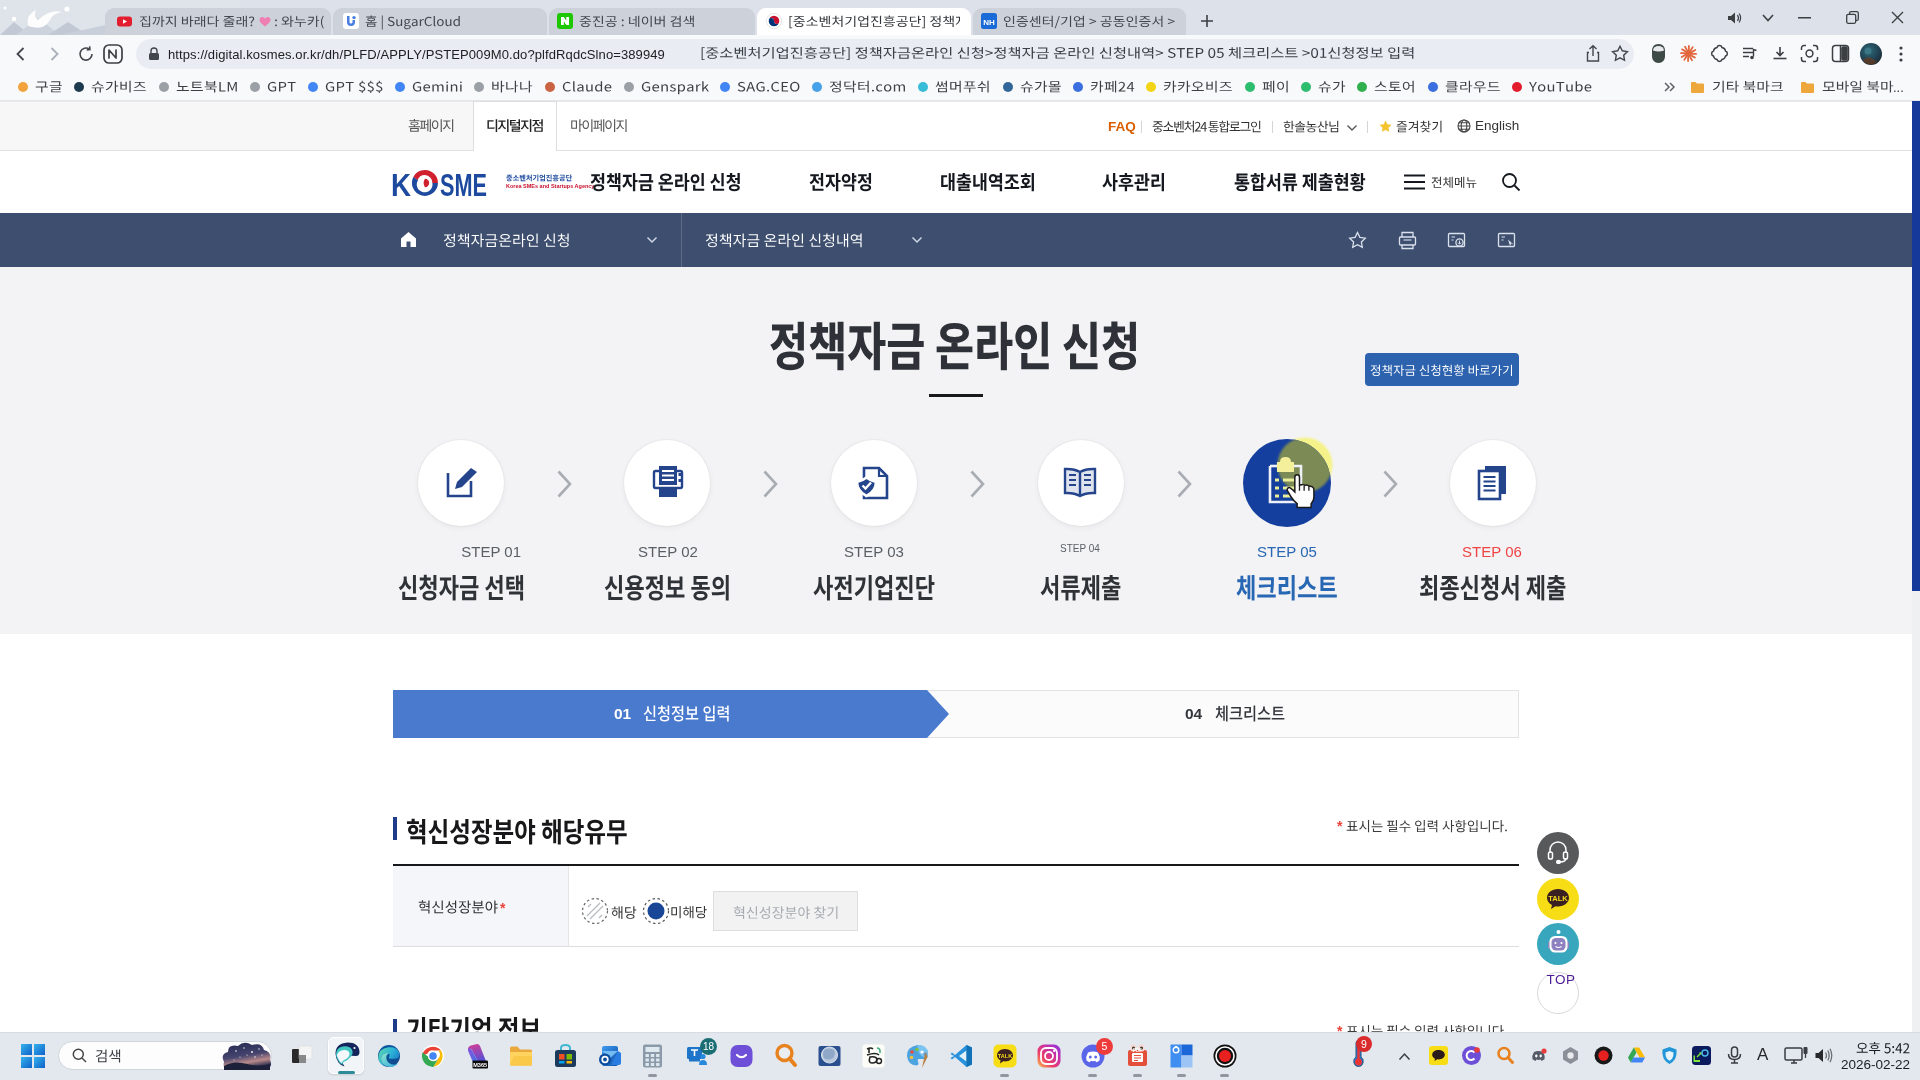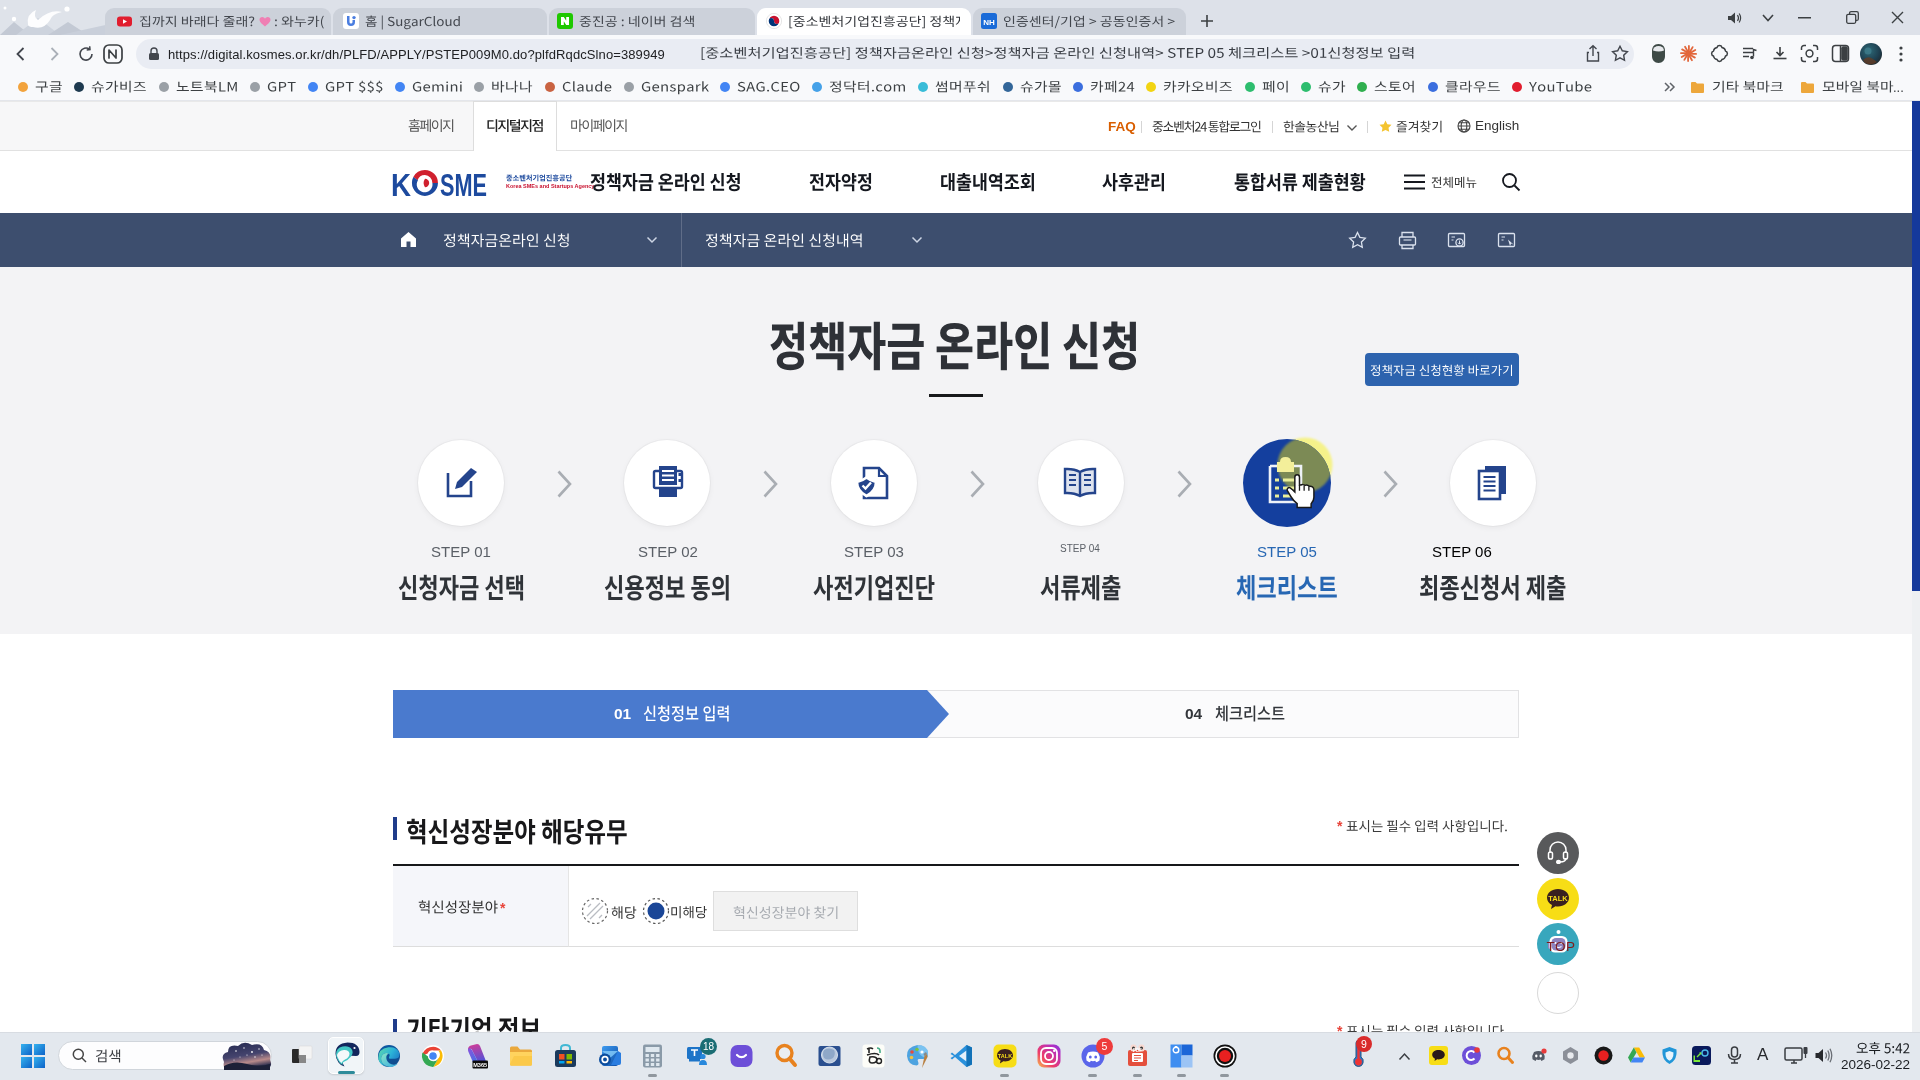--- a/index.html
+++ b/index.html
@@ -1065,21 +1065,21 @@
           <path d="M11.5 14 H23.5 M11.5 18.5 H23.5 M11.5 23 H23.5 M11.5 27.5 H23.5" stroke="#24448c" stroke-width="2"></path>
         </g>
       </g>
     </defs>
   </svg>
 <div class="abs" style="left:418px;top:440px;width:86px;height:86px;border-radius:50%;background:#fff;box-shadow:0 0 0 1px rgba(0,0,0,0.03),0 2px 6px rgba(0,0,0,0.05)"></div>
 <svg class="abs" style="left:441px;top:463px" width="40" height="40" viewBox="0 0 40 40">
     <use href="#sic1"></use>
   </svg>
 <div class="abs" style="left:461px;top:543px;width:0">
-    <div style="position:absolute;left:-60px;width:120px;text-align:center;font-size:15px;color:#5a5f66;letter-spacing:0px">STEP 01</div>
+    <div style="position:absolute;left:-60px;width:120px;text-align:right;font-size:15px;color:#5a5f66;letter-spacing:0px">STEP 01</div>
   </div>
 <svg style="position:absolute;left:397.5px;top:565.0px;overflow:visible" width="127" height="41">
     <g fill="#2f3338" transform="translate(0,33.0) scale(0.02211,-0.0275)">
       <use href="#g700_c2e0" x="0"></use>
       <use href="#g700_ccad" x="920"></use>
       <use href="#g700_c790" x="1840"></use>
       <use href="#g700_ae08" x="2760"></use>
       <use href="#g700_c120" x="3907"></use>
       <use href="#g700_d0dd" x="4827"></use>
     </g>
@@ -1166,21 +1166,21 @@
       <use href="#g700_b9ac" x="1840"></use>
       <use href="#g700_c2a4" x="2760"></use>
       <use href="#g700_d2b8" x="3680"></use>
     </g>
   </svg>
 <div class="abs" style="left:1450px;top:440px;width:86px;height:86px;border-radius:50%;background:#fff;box-shadow:0 0 0 1px rgba(0,0,0,0.03),0 2px 6px rgba(0,0,0,0.05)"></div>
 <svg class="abs" style="left:1472px;top:463px" width="40" height="40" viewBox="0 0 40 40">
     <use href="#sic6"></use>
   </svg>
 <div class="abs" style="left:1492px;top:543px;width:0">
-    <div style="position:absolute;left:-60px;width:120px;font-size:15px;color:#000000;letter-spacing:0px">STEP 06</div>
+    <div style="position:absolute;left:-60px;width:120px;text-align:center;font-size:15px;color:#ef4444;letter-spacing:0px">STEP 06</div>
   </div>
 <svg style="position:absolute;left:1418.8px;top:565.0px;overflow:visible" width="147" height="41">
     <g fill="#2f3338" transform="translate(0,33.0) scale(0.02211,-0.0275)">
       <use href="#g700_cd5c" x="0"></use>
       <use href="#g700_c885" x="920"></use>
       <use href="#g700_c2e0" x="1840"></use>
       <use href="#g700_ccad" x="2760"></use>
       <use href="#g700_c11c" x="3680"></use>
       <use href="#g700_c81c" x="4827"></use>
       <use href="#g700_cd9c" x="5747"></use>
@@ -1357,21 +1357,21 @@
 <circle cx="13.5" cy="3" r="2" fill="#fff"></circle>
 <rect x="3" y="12" width="3.5" height="8" rx="1.7" fill="#8f84c0"></rect>
     <rect x="20.5" y="12" width="3.5" height="8" rx="1.7" fill="#8f84c0"></rect>
 <rect x="4.5" y="7" width="18" height="16.5" rx="5.5" fill="#fff"></rect>
 <rect x="6.5" y="9" width="14" height="12.5" rx="4.5" fill="#8d82bf"></rect>
 <circle cx="10.5" cy="14" r="1.1" fill="#fff"></circle>
     <circle cx="16.5" cy="14" r="1.1" fill="#fff"></circle>
 <path d="M10.5 17.5 Q13.5 19.5 16.5 17.5" stroke="#fff" stroke-width="1.2" fill="none"></path>
   </svg>
 <div class="abs" style="left:1537px;top:972px;width:42px;height:42px;border-radius:50%;background:#fff;border:1px solid #d9d9d9"></div>
-<div class="abs" style="left:1537px;top:939px;width:48px;text-align:center;font-size:13.5px;color:#7f1d1d;letter-spacing:0.5px">TOP</div>
+<div class="abs" style="left:1537px;top:972px;width:48px;text-align:center;font-size:13.5px;color:#4c1d95;letter-spacing:0.5px">TOP</div>
 <div class="abs" style="left:1912px;top:101px;width:8px;height:931px;background:#eef0f2"></div>
 <div class="abs" style="left:1912px;top:101px;width:8px;height:490px;background:#15399b"></div>
 <div class="abs" style="left:0;top:1032px;width:1920px;height:48px;background:#e3e8ee;border-top:1px solid #d8dce2"></div>
 <svg class="abs" style="left:21px;top:1044px" width="24" height="24" viewBox="0 0 24 24">
     <defs>
       <linearGradient id="wg" x1="0" y1="0" x2="1" y2="1">
         <stop offset="0" stop-color="#35b2ee"></stop>
         <stop offset="1" stop-color="#0d62c8"></stop>
       </linearGradient>
     </defs>

